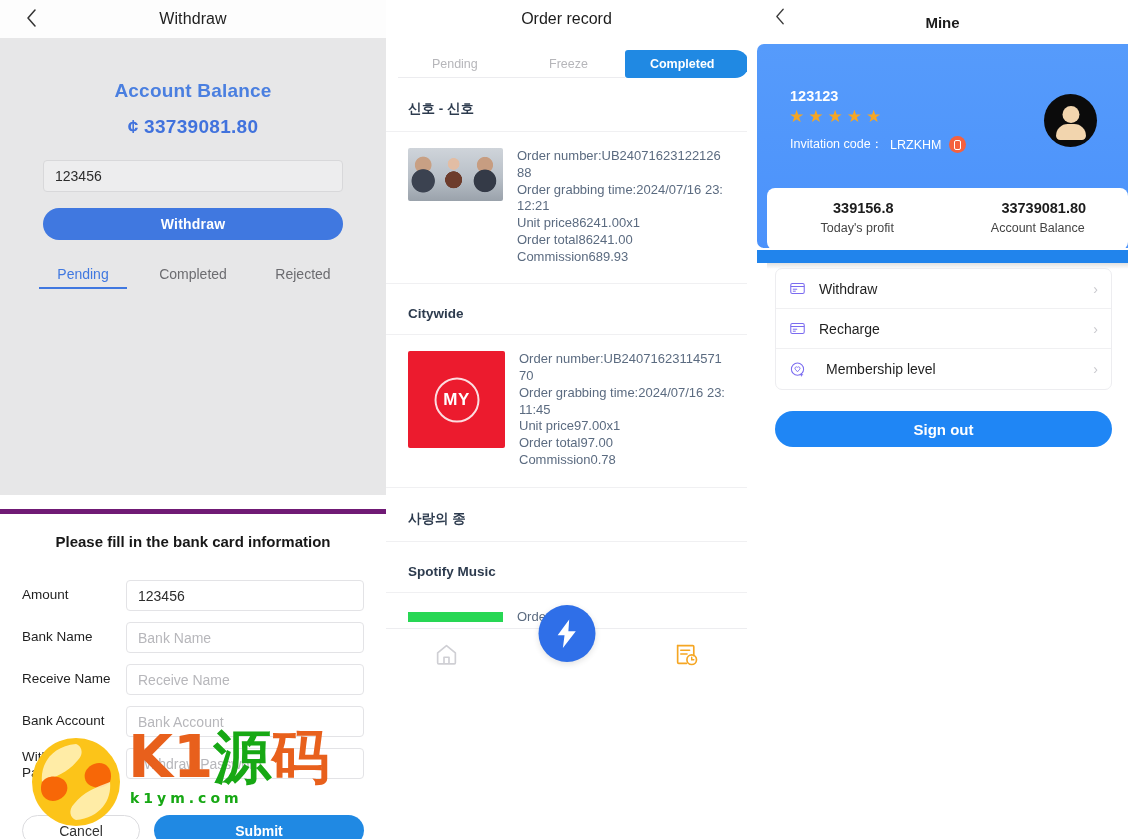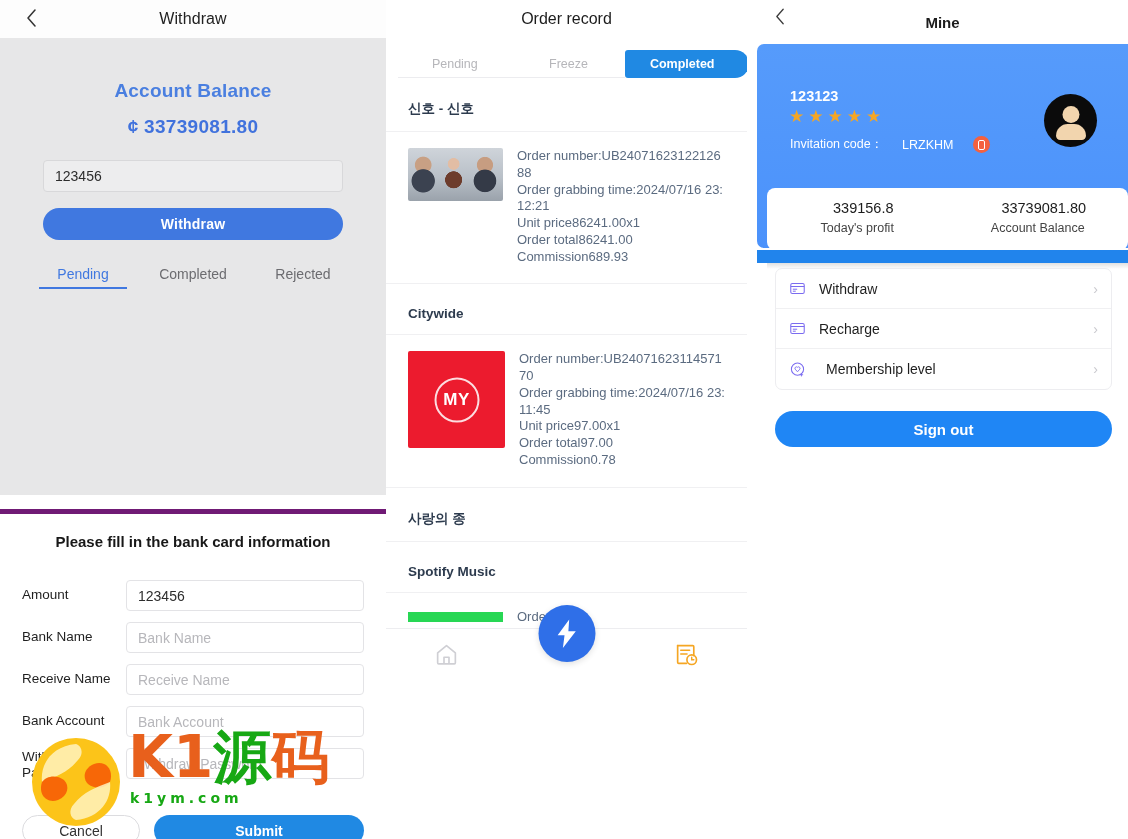--- a/index.html
+++ b/index.html
@@ -196,21 +196,21 @@
   .profile-card {
     margin:0 0 0 0; height:204px; background:linear-gradient(180deg,#569bfb 0%,#4b92fb 100%);
     border-radius:7px 0 0 7px; position:relative; overflow:hidden;
   }
   .prof-name {
     position:absolute; left:33px; top:44px; color:#fff; font-size:14.5px; font-weight:bold;
   }
   .prof-stars { position:absolute; left:32px; top:64px; display:flex; gap:4px; }
   .star { color:#f5a623; font-size:17px; line-height:1; }
   .prof-invite {
-    position:absolute; left:33px; top:92px; display:flex; align-items:center; gap:19px;
+    position:absolute; left:33px; top:92px; display:flex; align-items:center; gap:7px;
     color:#fff; font-size:12.5px;
   }
   .copy-icon {
     width:17px; height:17px; border-radius:50%; background:#f4613f;
     display:flex; align-items:center; justify-content:center;
   }
   .copy-icon i {
     width:7px; height:10px; border:1.4px solid #fff; border-radius:2px; display:block;
   }
   .avatar {
@@ -223,21 +223,21 @@
   }
   .avatar .body {
     position:absolute; left:50%; bottom:7px; transform:translateX(-50%);
     width:30px; height:16px; border-radius:14px 14px 5px 5px; background:#f2d5ae;
   }
   .stats-card {
     position:absolute; left:10px; top:144px; width:361px; height:62px;
     background:#fff; border-radius:8px; display:flex;
   }
   .stat { flex:1; text-align:center; padding-top:12px; }
-  .stat .v { font-size:14.5px; font-weight:normal; color:#1c1c1c;padding-left:12px; }
+  .stat .v { font-size:14.5px; font-weight:bold; color:#1c1c1c;padding-left:12px; }
   .stat .l { font-size:12.5px; color:#444; margin-top:5px; }
   .blue-strip {
     position:absolute; left:0; top:206px; width:371px; height:13px; background:#2184ec;
   }
   .strip-shadow {
     position:absolute; left:10px; top:219px; width:361px; height:6px;
     background:linear-gradient(180deg, rgba(0,0,0,.12), rgba(0,0,0,0));
   }
   .menu-card {
     position:absolute; left:18px; top:268px; width:337px;

